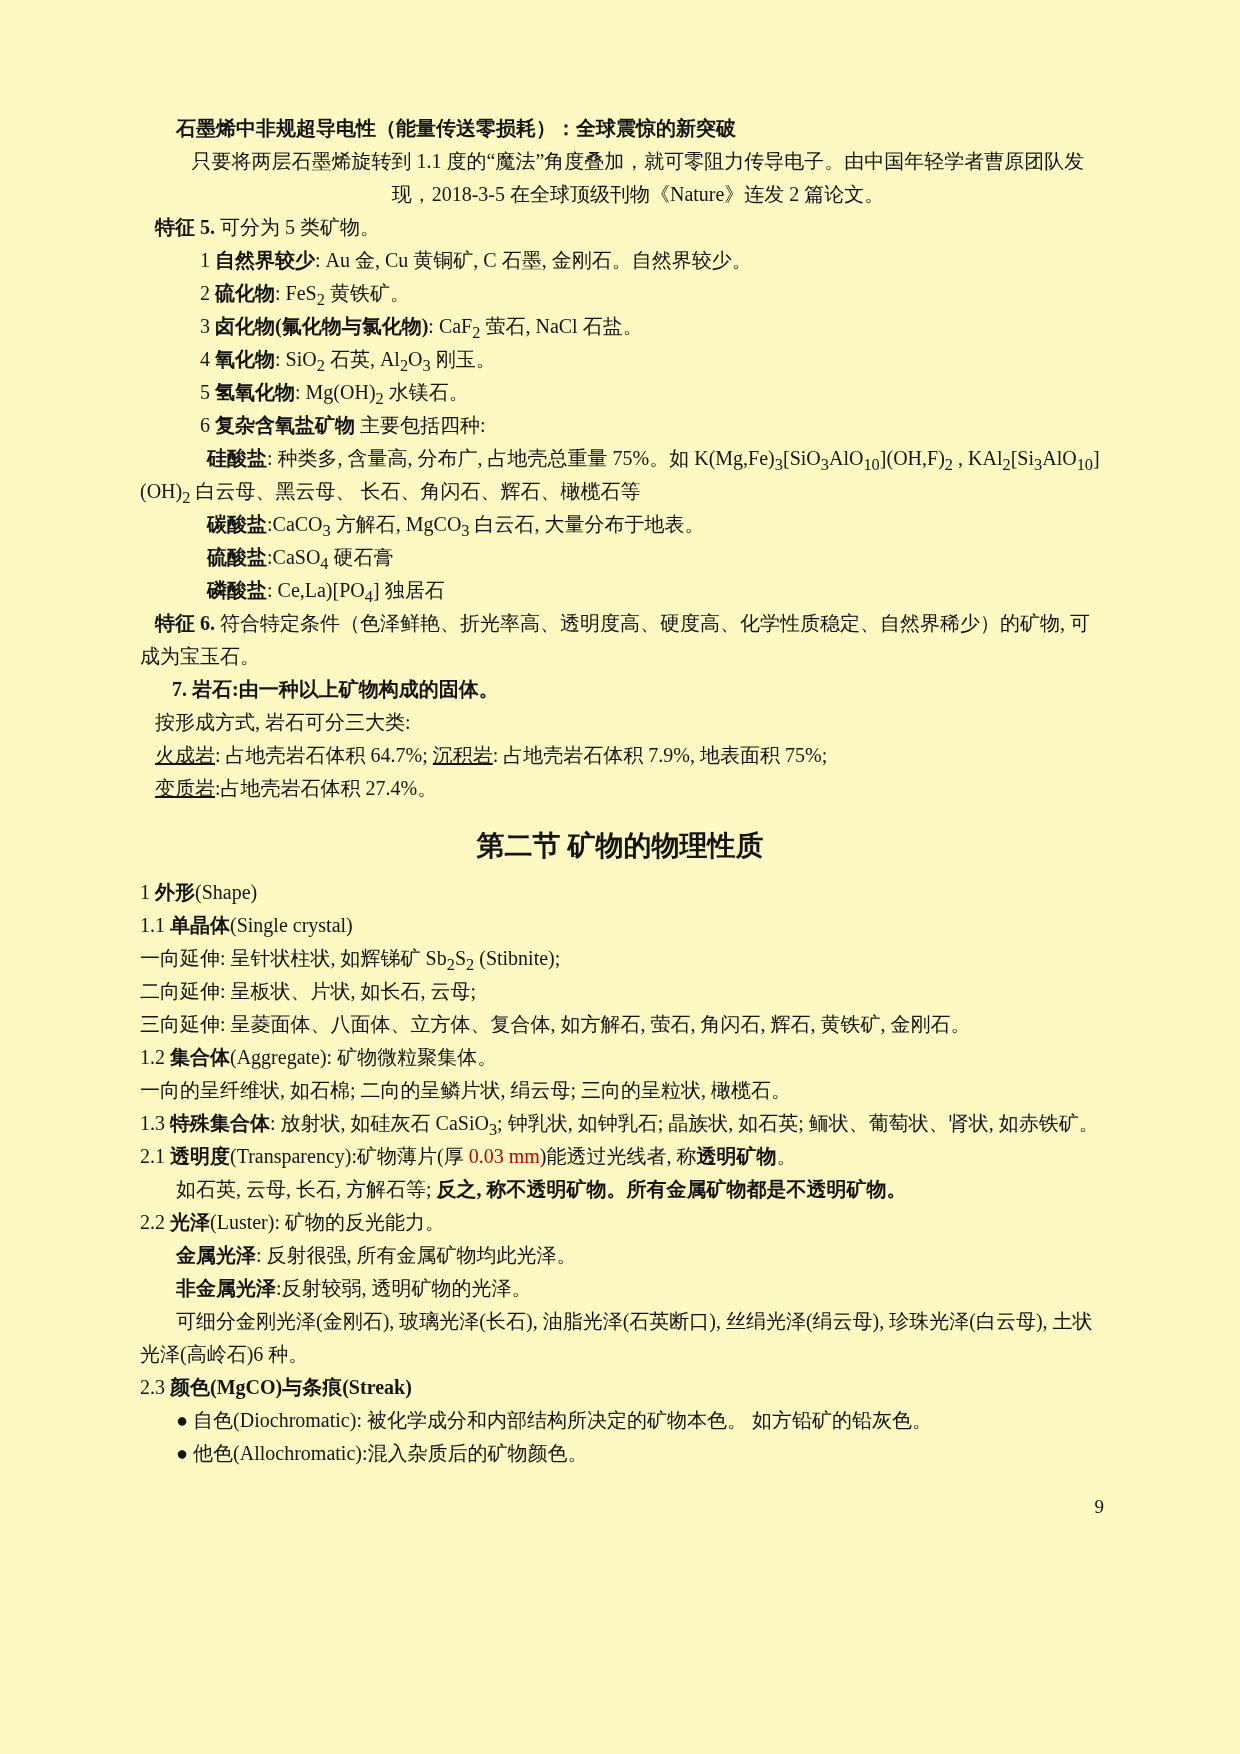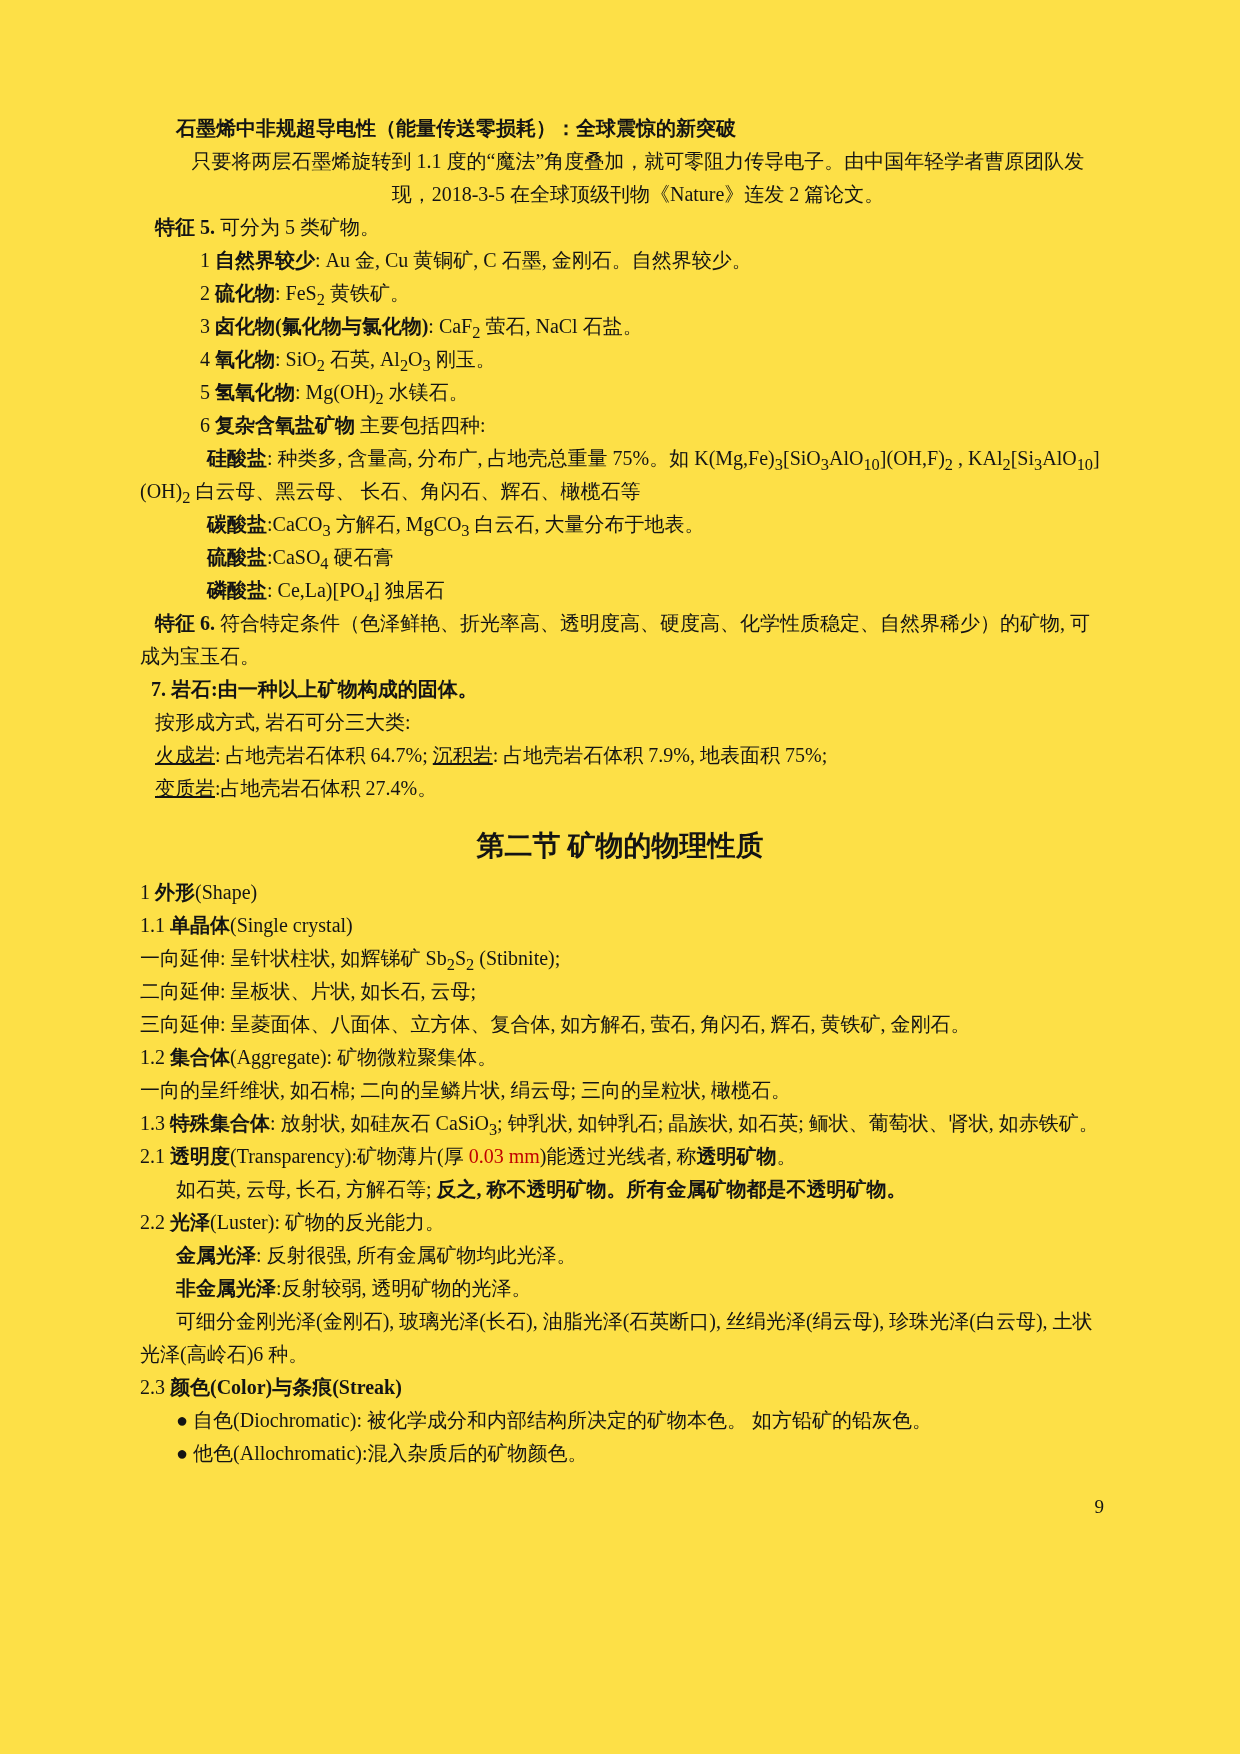--- a/index.html
+++ b/index.html
@@ -1,18 +1,18 @@
 <!DOCTYPE html>
 <html><head>
 <meta charset="utf-8">
 <style>
   html,body{margin:0;padding:0;background:#ffffff;}
   .page{
     width:1240px;height:1754px;position:relative;box-sizing:border-box;
-    padding:112px 140px 0 140px;background:#fde047;
+    padding:112px 140px 0 140px;background:#fef9c3;
     font-family:"Liberation Serif","DejaVu Serif",serif;
     font-size:20px;line-height:33px;color:#141414;
   }
   .doc-body{width:960px;}
   .line{min-height:33px;}
   .b{font-weight:700;}
   .u{text-decoration:underline;}
   .sub{font-size:0.82em;vertical-align:-0.32em;line-height:1;}
   .heading{font-size:28px;margin:24px 0 14px 0;}
   .page-number{
@@ -32,37 +32,37 @@
       <div class="line" style="margin-left: 60px;"><span>2 </span><span class="b">硫化物</span><span>: FeS</span><span class="sub">2</span><span> 黄铁矿。</span></div>
       <div class="line" style="margin-left: 60px;"><span>3 </span><span class="b">卤化物(氟化物与氯化物)</span><span>: CaF</span><span class="sub">2</span><span> 萤石, NaCl 石盐。</span></div>
       <div class="line" style="margin-left: 60px;"><span>4 </span><span class="b">氧化物</span><span>: SiO</span><span class="sub">2</span><span> 石英, Al</span><span class="sub">2</span><span>O</span><span class="sub">3</span><span> 刚玉。</span></div>
       <div class="line" style="margin-left: 60px;"><span>5 </span><span class="b">氢氧化物</span><span>: Mg(OH)</span><span class="sub">2</span><span> 水镁石。</span></div>
       <div class="line" style="margin-left: 60px;"><span>6 </span><span class="b">复杂含氧盐矿物</span><span> 主要包括四种:</span></div>
       <div class="line" style="text-indent: 67px;"><span class="b">硅酸盐</span><span>: 种类多, 含量高, 分布广, 占地壳总重量 75%。如 K(Mg,Fe)</span><span class="sub">3</span><span>[SiO</span><span class="sub">3</span><span>AlO</span><span class="sub">10</span><span>](OH,F)</span><span class="sub">2</span><span> , KAl</span><span class="sub">2</span><span>[Si</span><span class="sub">3</span><span>AlO</span><span class="sub">10</span><span>](OH)</span><span class="sub">2</span><span> 白云母、黑云母、 长石、角闪石、辉石、橄榄石等</span></div>
       <div class="line" style="margin-left: 67px;"><span class="b">碳酸盐</span><span>:CaCO</span><span class="sub">3</span><span> 方解石, MgCO</span><span class="sub">3</span><span> 白云石, 大量分布于地表。</span></div>
       <div class="line" style="margin-left: 67px;"><span class="b">硫酸盐</span><span>:CaSO</span><span class="sub">4</span><span> 硬石膏</span></div>
       <div class="line" style="margin-left: 67px;"><span class="b">磷酸盐</span><span>: Ce,La)[PO</span><span class="sub">4</span><span>] 独居石</span></div>
       <div class="line" style="text-indent: 15px;"><span class="b">特征 6.</span><span> 符合特定条件（色泽鲜艳、折光率高、透明度高、硬度高、化学性质稳定、自然界稀少）的矿物, 可成为宝玉石。</span></div>
-      <div class="line" style="margin-left: 11px;"><span class="b">7. 岩石:由一种以上矿物构成的固体。</span></div>
+      <div class="line" style="margin-left: 32px;"><span class="b">7. 岩石:由一种以上矿物构成的固体。</span></div>
       <div class="line" style="margin-left: 15px;"><span>按形成方式, 岩石可分三大类:</span></div>
       <div class="line" style="margin-left: 15px;"><span class="u">火成岩</span><span>: 占地壳岩石体积 64.7%; </span><span class="u">沉积岩</span><span>: 占地壳岩石体积 7.9%, 地表面积 75%;</span></div>
       <div class="line" style="margin-left: 15px;"><span class="u">变质岩</span><span>:占地壳岩石体积 27.4%。</span></div>
       <div class="line heading" style="text-align: center;"><span class="b">第二节 矿物的物理性质</span></div>
       <div class="line"><span>1 </span><span class="b">外形</span><span>(Shape)</span></div>
       <div class="line"><span>1.1 </span><span class="b">单晶体</span><span>(Single crystal)</span></div>
       <div class="line"><span>一向延伸: 呈针状柱状, 如辉锑矿 Sb</span><span class="sub">2</span><span>S</span><span class="sub">2</span><span> (Stibnite);</span></div>
       <div class="line"><span>二向延伸: 呈板状、片状, 如长石, 云母;</span></div>
       <div class="line"><span>三向延伸: 呈菱面体、八面体、立方体、复合体, 如方解石, 萤石, 角闪石, 辉石, 黄铁矿, 金刚石。</span></div>
       <div class="line"><span>1.2 </span><span class="b">集合体</span><span>(Aggregate): 矿物微粒聚集体。</span></div>
       <div class="line"><span>一向的呈纤维状, 如石棉; 二向的呈鳞片状, 绢云母; 三向的呈粒状, 橄榄石。</span></div>
       <div class="line"><span>1.3 </span><span class="b">特殊集合体</span><span>: 放射状, 如硅灰石 CaSiO</span><span class="sub">3</span><span>; 钟乳状, 如钟乳石; 晶族状, 如石英; 鲕状、葡萄状、肾状, 如赤铁矿。</span></div>
       <div class="line"><span>2.1 </span><span class="b">透明度</span><span>(Transparency):矿物薄片(厚 </span><span style="color: rgb(192, 0, 0);">0.03 mm</span><span>)能透过光线者, 称</span><span class="b">透明矿物</span><span>。</span></div>
       <div class="line" style="margin-left: 36px;"><span>如石英, 云母, 长石, 方解石等; </span><span class="b">反之, 称不透明矿物。所有金属矿物都是不透明矿物。</span></div>
       <div class="line"><span>2.2 </span><span class="b">光泽</span><span>(Luster): 矿物的反光能力。</span></div>
       <div class="line" style="margin-left: 36px;"><span class="b">金属光泽</span><span>: 反射很强, 所有金属矿物均此光泽。</span></div>
       <div class="line" style="margin-left: 36px;"><span class="b">非金属光泽</span><span>:反射较弱, 透明矿物的光泽。</span></div>
       <div class="line" style="text-indent: 36px;"><span>可细分金刚光泽(金刚石), 玻璃光泽(长石), 油脂光泽(石英断口), 丝绢光泽(绢云母), 珍珠光泽(白云母), 土状光泽(高岭石)6 种。</span></div>
-      <div class="line"><span>2.3 </span><span class="b">颜色(Color)与条痕(Streak)</span></div>
+      <div class="line"><span>2.3 </span><span class="b">颜色(MgCO)与条痕(Streak)</span></div>
       <div class="line" style="margin-left: 36px;"><span>●</span><span> 自色(Diochromatic): 被化学成分和内部结构所决定的矿物本色。 如方铅矿的铅灰色。</span></div>
       <div class="line" style="margin-left: 36px;"><span>●</span><span> 他色(Allochromatic):混入杂质后的矿物颜色。</span></div>
     </div>
   <div class="page-number">9</div>
 </div>
 
 </body></html>

